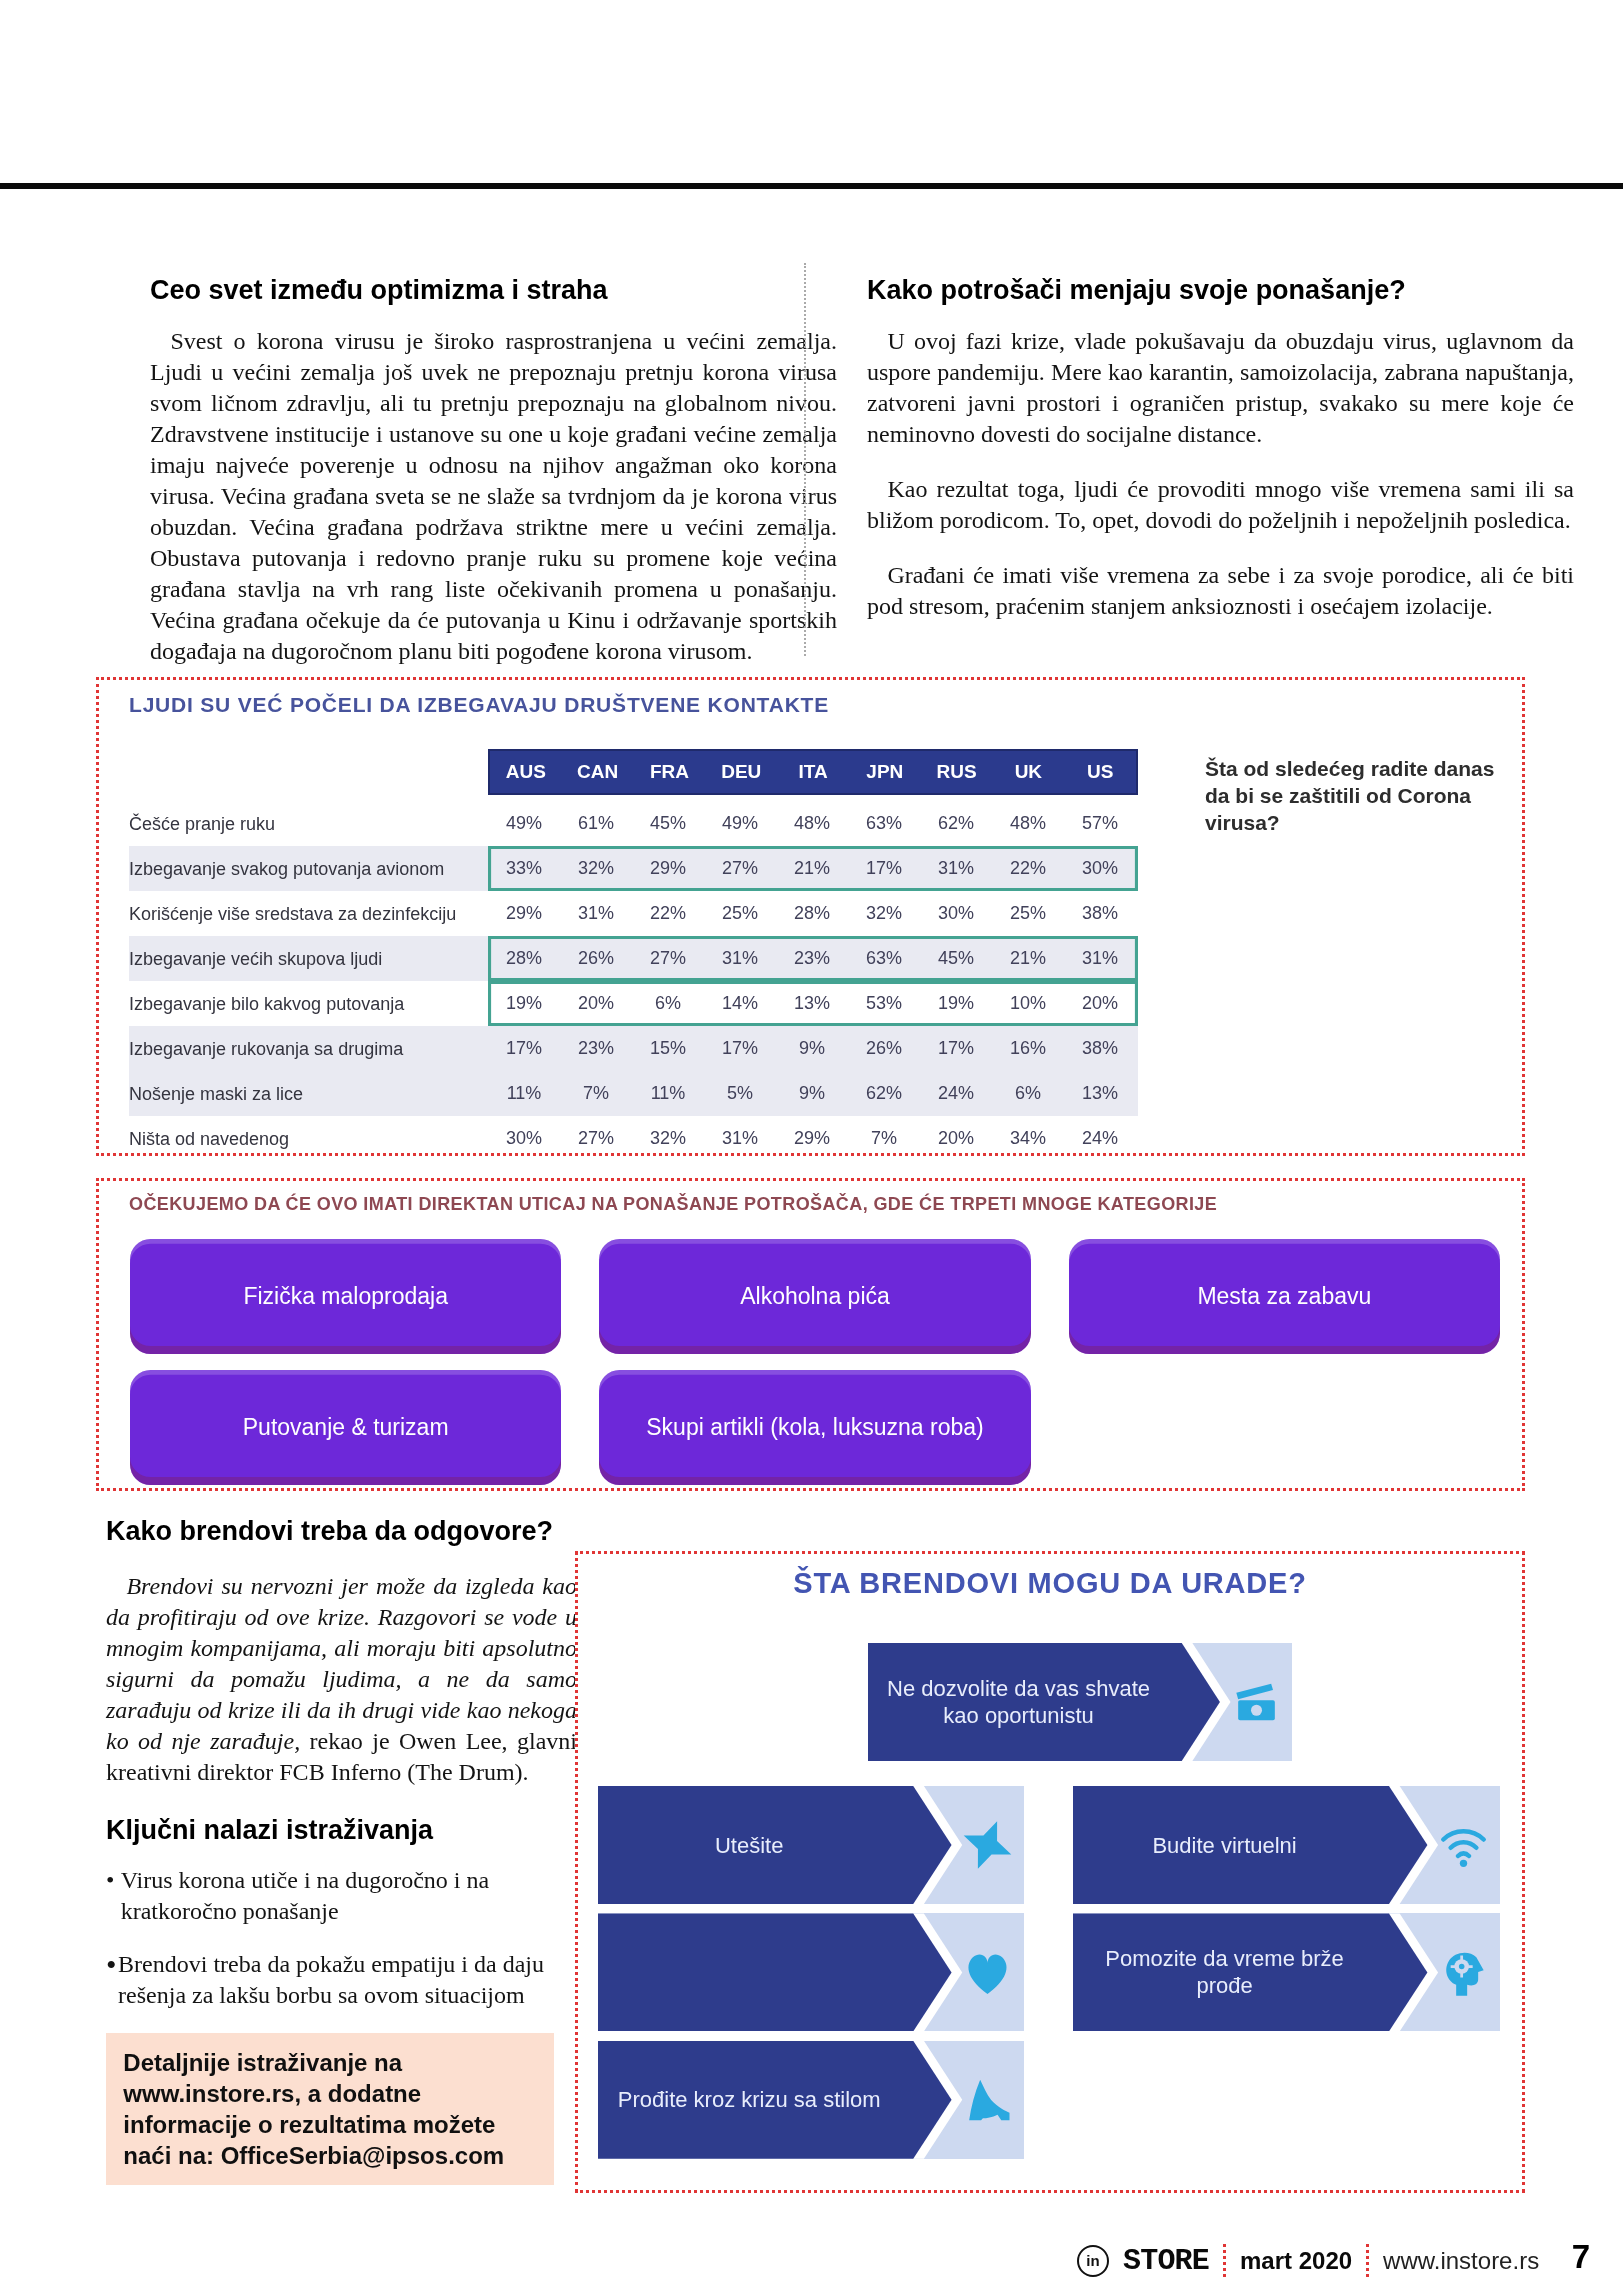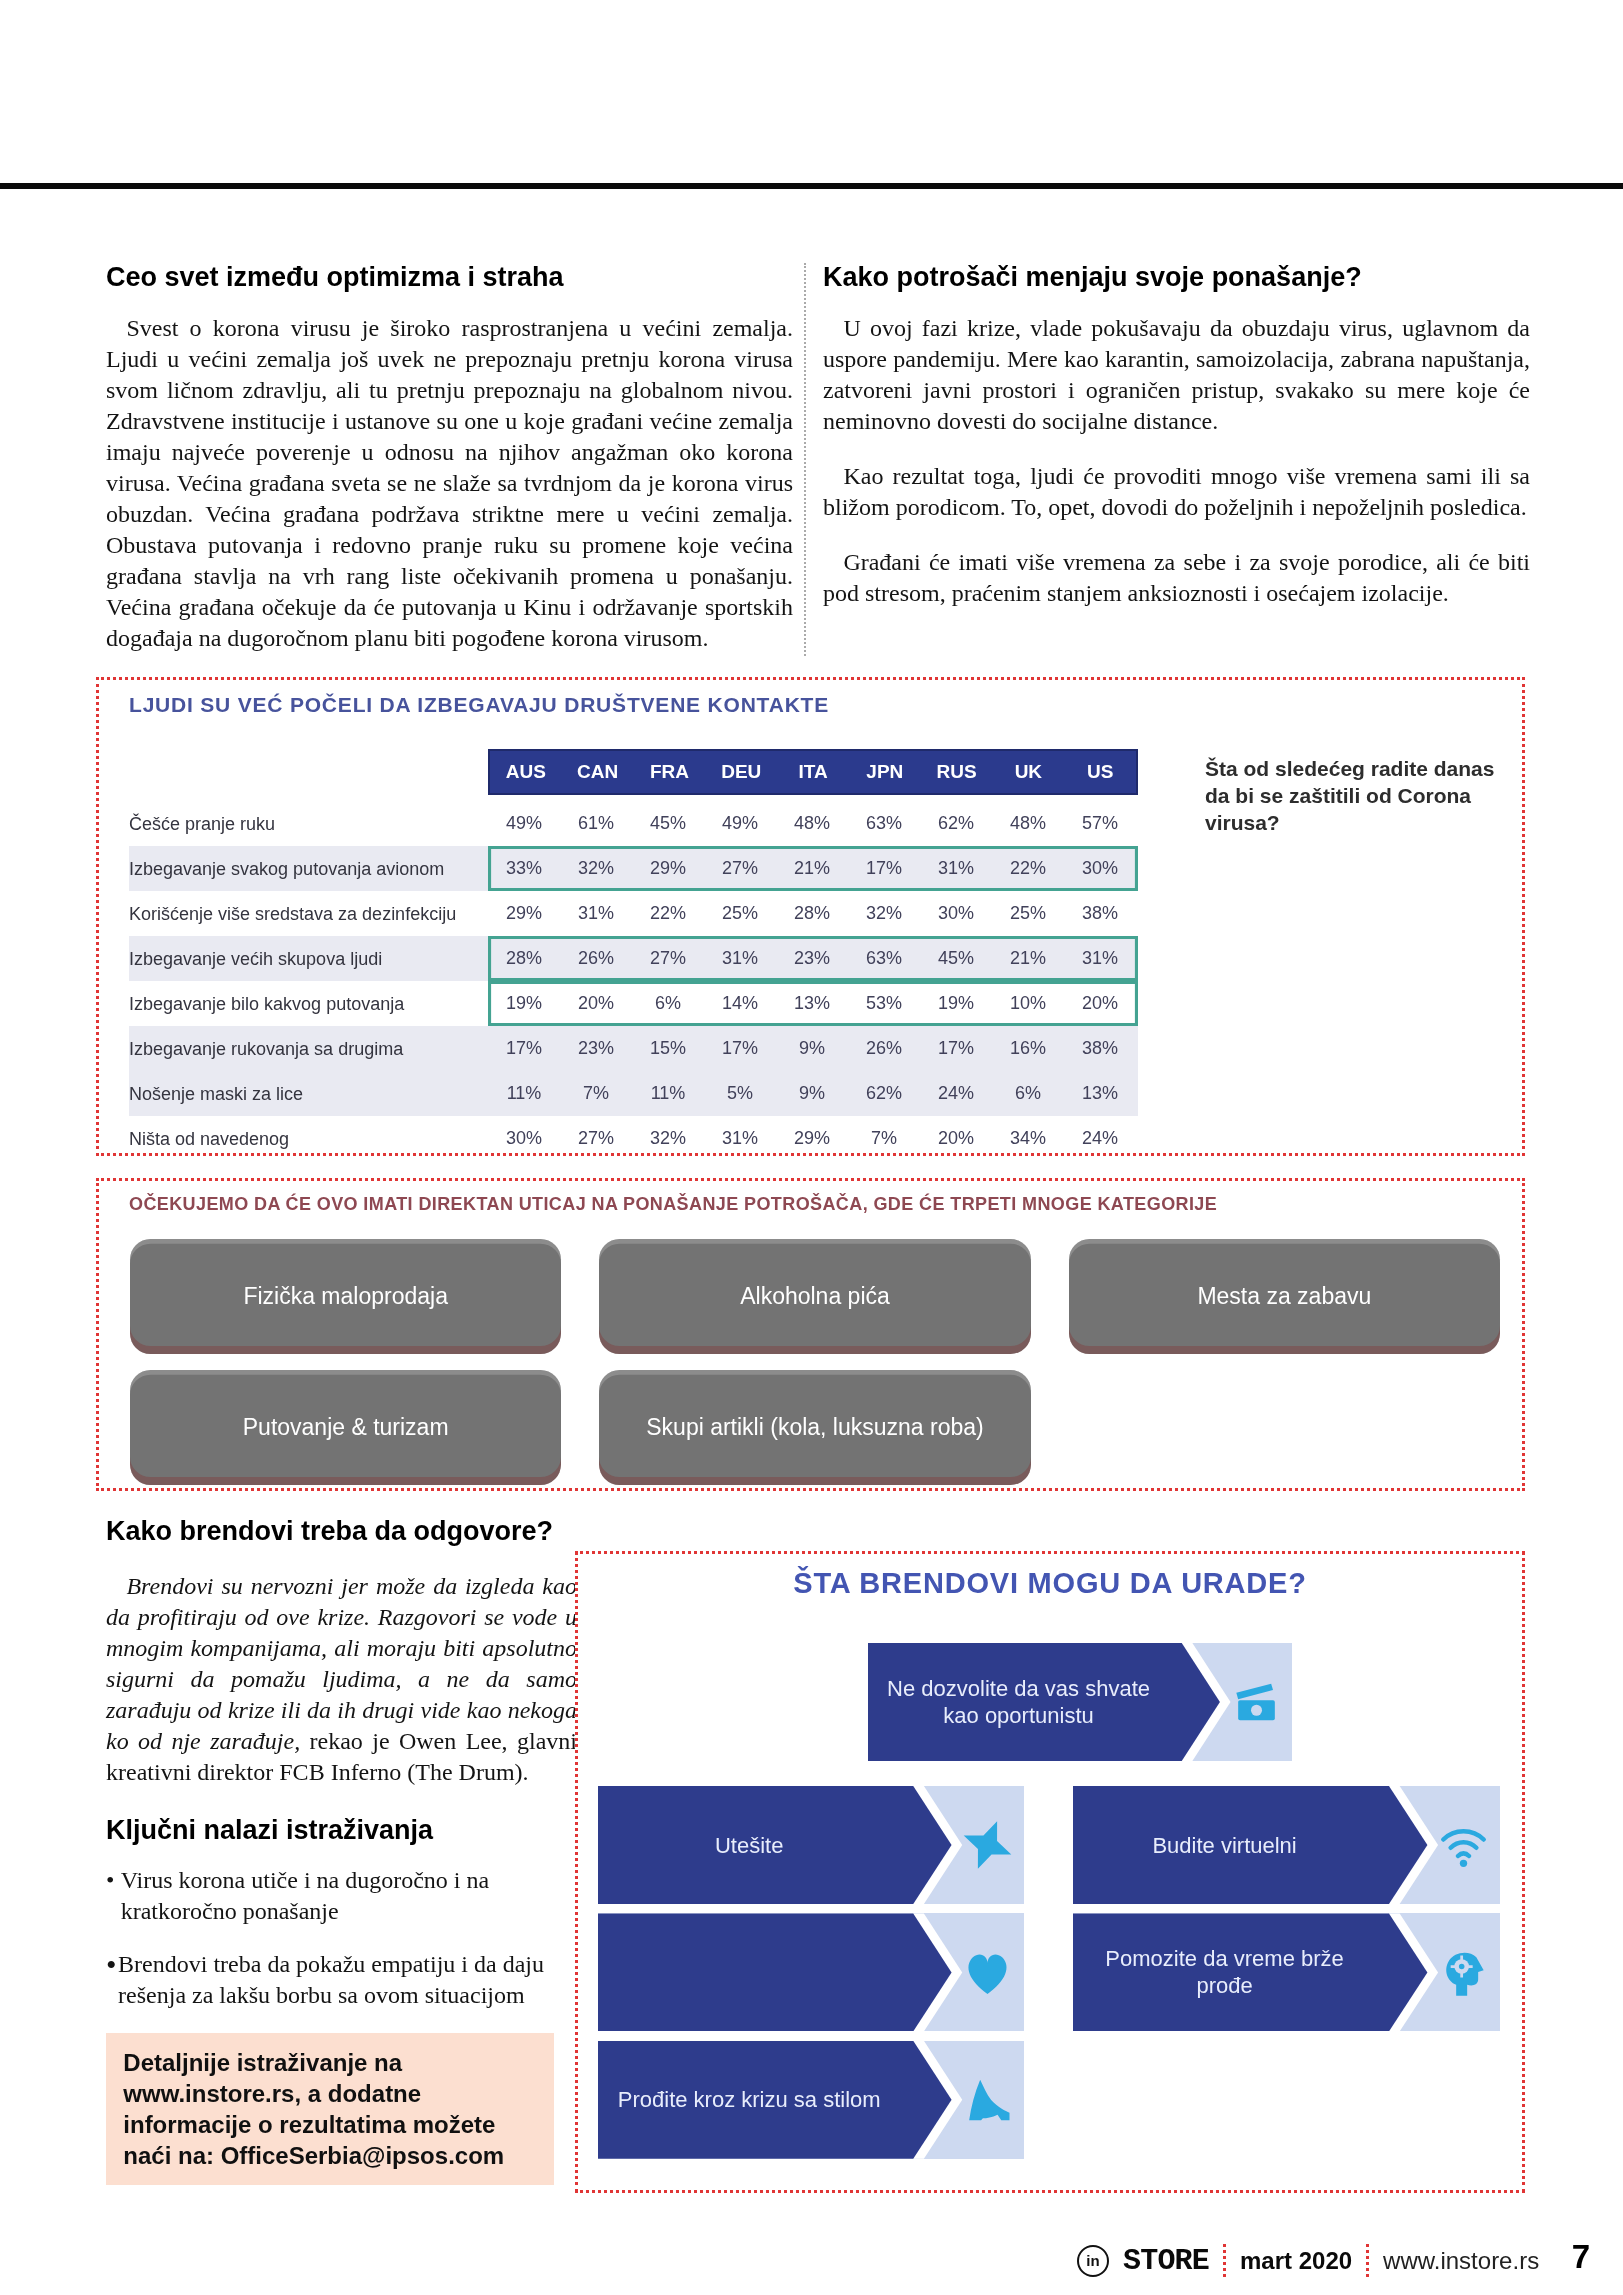--- a/index.html
+++ b/index.html
@@ -1,21 +1,21 @@
 <!DOCTYPE html>
 <html style="font-size:12.6px"><head>
 <meta charset="utf-8">
 <style>
   html,body{margin:0;padding:0;background:#ffffff;}
   .page{position:relative;width:1623px;height:2295px;background:#fff;overflow:hidden;
         font-family:"Liberation Sans",sans-serif;color:#151515;}
   .topline{position:absolute;left:0;top:183px;width:1623px;height:6.3px;background:#0a0a0a;}
 
   
-  .col{position:absolute;top:262px;}
+  .col{position:absolute;top:275px;margin-left:44px;}
   .col-left{left:106px;width:687px;}
   .col-right{left:823px;width:707px;}
   .col-divider{position:absolute;left:804px;top:263px;height:393px;width:0;
                border-left:2.4px dotted #aaaaaa;}
   h2.art{margin:0 0 20.4px 0;font-size:27px;font-weight:bold;color:#000;}
   .serif{font-family:"Liberation Serif",serif;font-size:24px;line-height:31px;
          text-align:justify;color:#141414;}
   .serif p{margin:0 0 23.6px 0;text-indent:20.4px;}
 
   
@@ -37,21 +37,21 @@
   .trow.shade{background:#e9eaf2;}
   .tvals.hl{box-shadow:inset 0 0 0 3.1px #44a392;}
   .side-note{position:absolute;left:1106px;top:75px;width:314px;font-size:21px;
              line-height:27px;font-weight:bold;color:#2d2d2d;}
 
   
   .cat-head{position:absolute;left:30px;top:12.6px;font-size:18px;font-weight:bold;
             color:#8e4852;letter-spacing:0.4px;}
   .cat-grid{position:absolute;left:31px;top:58px;width:1370px;display:grid;
             grid-template-columns:1fr 1fr 1fr;grid-column-gap:38px;grid-row-gap:15.7px;}
-  .cat-btn{height:115px;border-radius:20.4px;background:#737373;
+  .cat-btn{height:115px;border-radius:20.4px;background:#6d28d9;
            box-shadow:inset 0 4.7px 0 rgba(255,255,255,0.18), inset 0 -7.9px 0 rgba(140,20,20,0.25);
            display:flex;align-items:center;justify-content:center;text-align:center;
            color:#ffffff;font-size:23px;padding:0 23.6px;box-sizing:border-box;}
 
   
   .brands{position:absolute;left:106px;top:1516px;width:471px;}
   .brands h2{margin:0 0 23.6px 0;font-size:27px;font-weight:bold;color:#000;}
   .brands .serif{text-align:justify;}
   .it{font-style:italic;}
   .findings{margin:27px 0 19px 0;font-size:27px;font-weight:bold;color:#000;}

